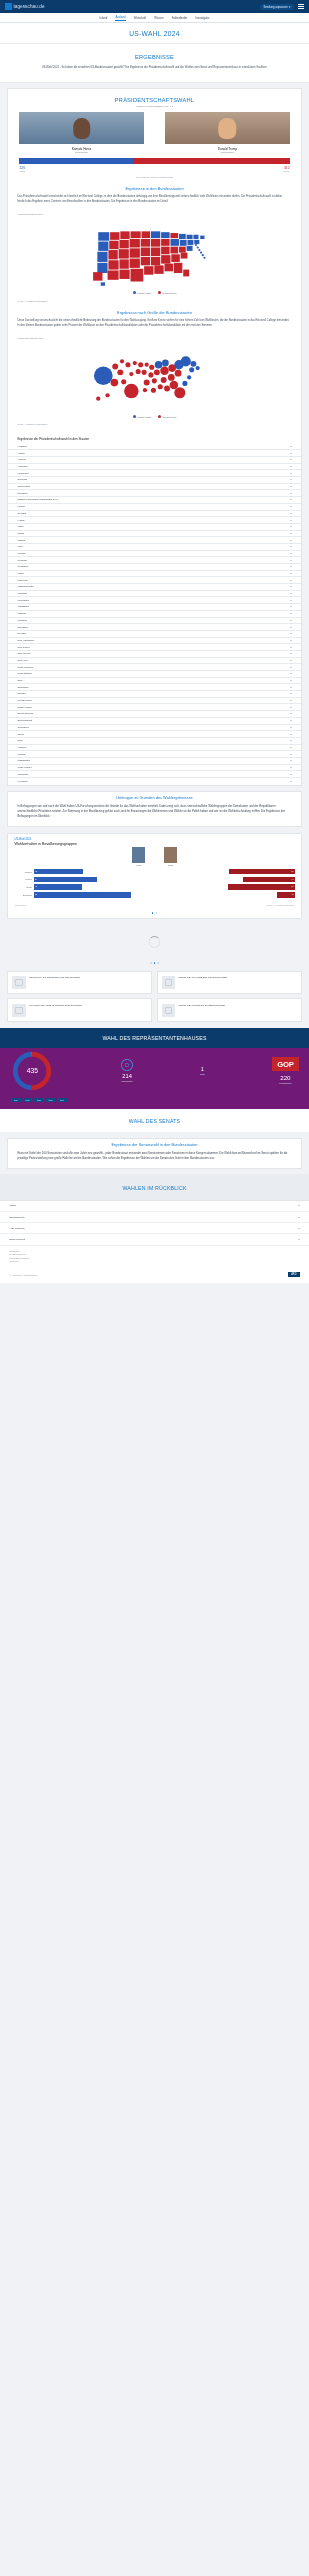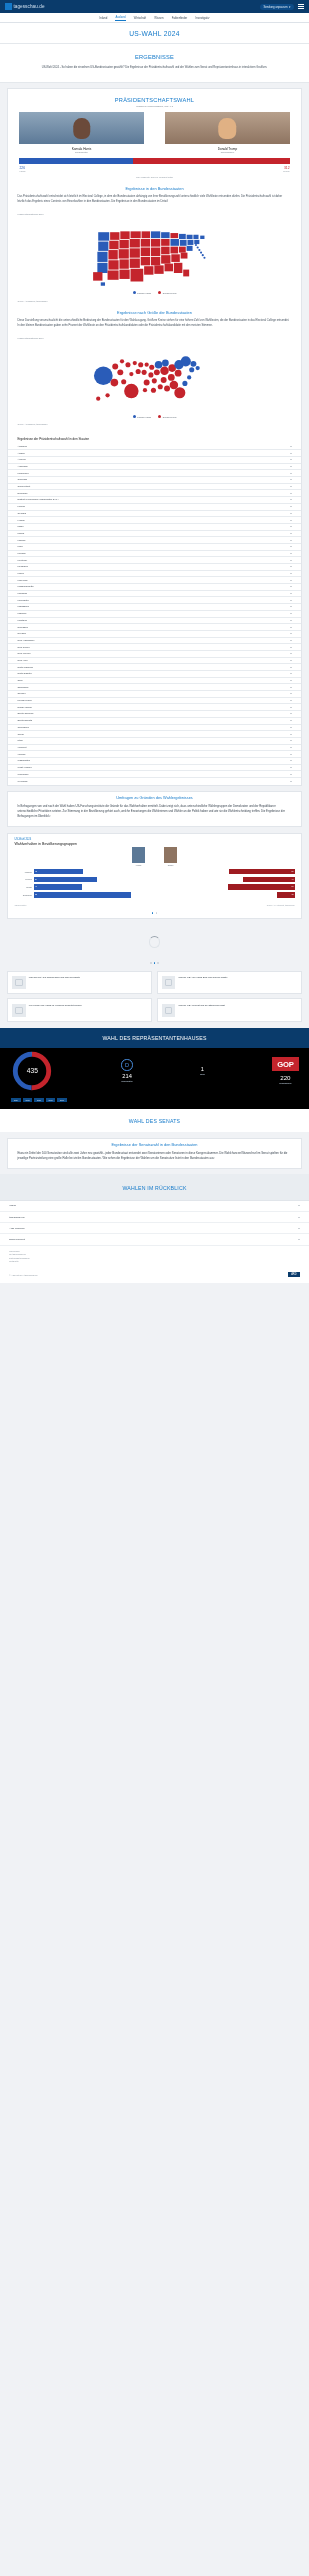--- a/index.html
+++ b/index.html
@@ -175,21 +175,21 @@
   .tile .ph:after{
     content:""; position:absolute; inset:3.1px; border:0.5px solid #c8d0d8; border-radius:1px;
   }
   .tile .tx { font-size: 2.3px; line-height:1.55; color:#2a3640; }
 
   
   .banner {
     background:#0a3b6b; color:#fff; text-align:center; padding: 7.2px 0 6.2px;
   }
   .banner h2 { font-size: 5.2px; font-weight: normal; letter-spacing:0.2px;}
-  .house { background:#000000; padding: 1px 7.2px 7.2px; }
+  .house { background:#701a75; padding: 1px 7.2px 7.2px; }
   .house-inner { display:flex; align-items:center; justify-content:space-between; padding: 0 3.1px;}
   .donut-wrap { position:relative; width: 44px; height: 44px; }
   .donut-center {
     position:absolute; inset:0; display:flex; align-items:center; justify-content:center;
     font-size: 6.7px; color:#fff;
   }
   .gop-box { text-align:center; }
   .gop-badge {
     background:#c4242c; color:#fff; font-size: 7.7px; font-weight:bold;
     padding: 2.1px 5.2px; letter-spacing:-0.3px; display:inline-block;

